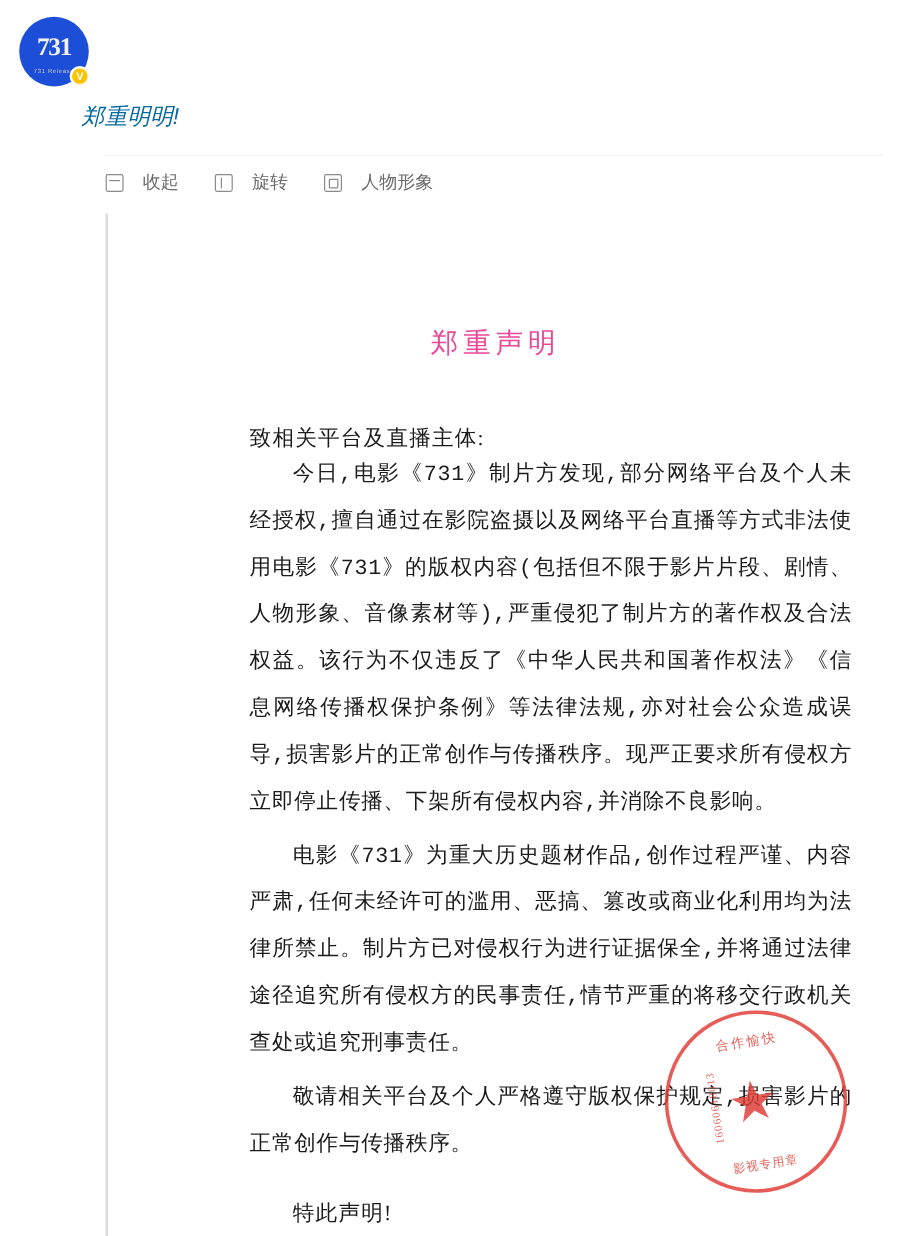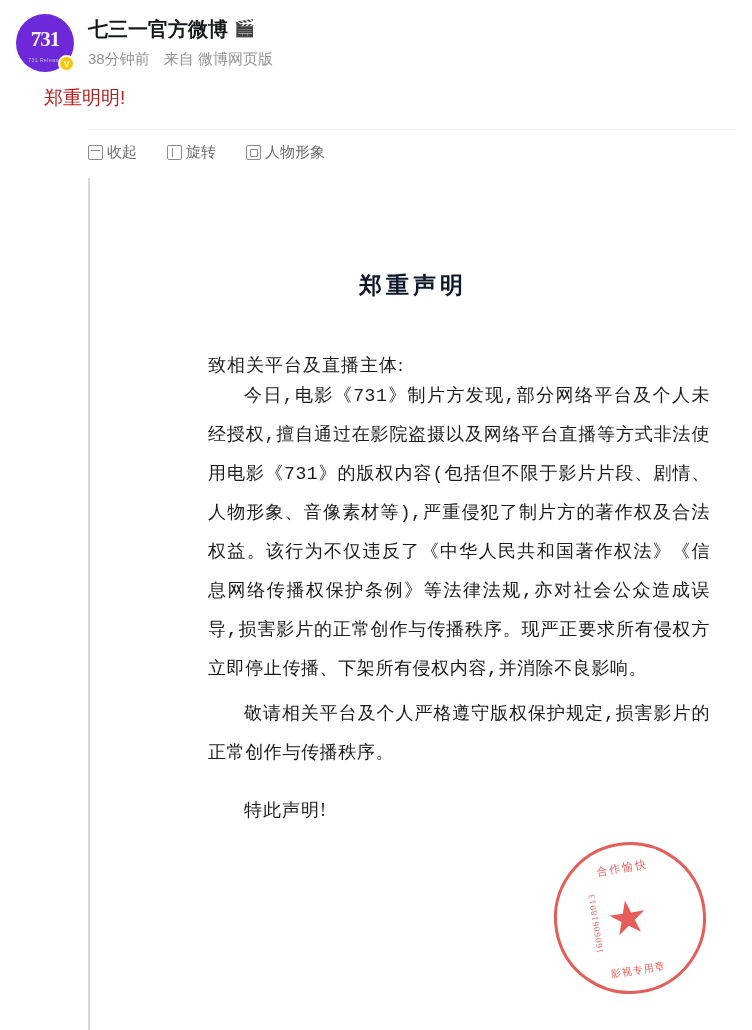--- a/index.html
+++ b/index.html
@@ -27,21 +27,21 @@
     position: relative;
     width: 58px;
     height: 58px;
     flex: 0 0 58px;
     margin-right: 14px;
   }
   .avatar {
     width: 58px;
     height: 58px;
     border-radius: 50%;
-    background: #6d28d9;
+    background: #1d4ed8;
     overflow: hidden;
     position: relative;
     display: block;
   }
   .avatar .logo-text {
     position: absolute;
     left: 0; right: 0;
     top: 13px;
     text-align: center;
     color: #f2f2f2;
@@ -90,39 +90,40 @@
   .meta-row {
     margin-top: 7px;
     font-size: 15px;
     color: #939393;
     line-height: 20px;
   }
   .meta-row .src { margin-left: 10px; }
 
   
   .post-text {
-    padding: 12px 16px 0 44px;
+    padding: 12px 16px 0 68px;
     font-size: 19px;
-    color: #b91c1c;
+    color: #0369a1;
     line-height: 28px;
+    font-style: italic;
   }
 
   
   .action-bar {
     margin: 17px 16px 0 88px;
     border-top: 1px solid #f0f0f0;
     padding-top: 13px;
     display: flex;
     align-items: center;
     gap: 30px;
   }
   .action {
     display: flex;
     align-items: center;
-    gap: 4px;
+    gap: 16px;
     color: #6b6b6b;
     font-size: 15px;
     cursor: pointer;
   }
   .action .ico {
     width: 15px;
     height: 15px;
     display: inline-block;
     position: relative;
   }
@@ -173,23 +174,23 @@
     overflow: hidden;
     font-family: "Liberation Serif", "DejaVu Serif", serif;
     color: #1b1b1b;
   }
   .doc-inner {
     padding: 92px 22px 0 22px;
   }
   .doc-title {
     text-align: center;
     font-size: 23px;
-    font-weight: bold;
+    font-weight: normal;
     letter-spacing: 4px;
-    color: #0f172a;
+    color: #ec4899;
     margin-bottom: 52px;
     font-family: "Liberation Serif", serif;
   }
   .doc-sub {
     font-size: 18px;
     letter-spacing: 1px;
     padding-left: 96px;
   }
   .doc p.body {
     font-size: 18px;
@@ -269,30 +270,20 @@
 <div class="page">
 
   <div class="post-header">
     <div class="avatar-wrap">
       <div class="avatar">
         <div class="logo-text">731</div>
         <div class="logo-sub">731 Release</div>
       </div>
       <div class="verify-badge">V</div>
     </div>
-    <div class="header-texts">
-      <div class="name-row">
-        <span class="username">七三一官方微博</span>
-        <span class="name-emoji">🎬</span>
-      </div>
-      <div class="meta-row">
-        <span>38分钟前</span>
-        <span class="src">来自 微博网页版</span>
-      </div>
-    </div>
   </div>
 
   <div class="post-text">郑重明明!</div>
 
   <div class="action-bar">
     <div class="action">
       <span class="ico ico-collapse"></span>
       <span>收起</span>
     </div>
     <div class="action">
@@ -304,20 +295,21 @@
       <span>人物形象</span>
     </div>
   </div>
 
   <div class="doc-area">
     <div class="doc">
       <div class="doc-inner">
         <div class="doc-title">郑重声明</div>
         <div class="doc-sub">致相关平台及直播主体:</div>
         <p class="body">今日,电影《731》制片方发现,部分网络平台及个人未经授权,擅自通过在影院盗摄以及网络平台直播等方式非法使用电影《731》的版权内容(包括但不限于影片片段、剧情、人物形象、音像素材等),严重侵犯了制片方的著作权及合法权益。该行为不仅违反了《中华人民共和国著作权法》《信息网络传播权保护条例》等法律法规,亦对社会公众造成误导,损害影片的正常创作与传播秩序。现严正要求所有侵权方立即停止传播、下架所有侵权内容,并消除不良影响。</p>
+        <p class="body">电影《731》为重大历史题材作品,创作过程严谨、内容严肃,任何未经许可的滥用、恶搞、篡改或商业化利用均为法律所禁止。制片方已对侵权行为进行证据保全,并将通过法律途径追究所有侵权方的民事责任,情节严重的将移交行政机关查处或追究刑事责任。</p>
         <p class="body">敬请相关平台及个人严格遵守版权保护规定,损害影片的正常创作与传播秩序。</p>
         <p class="plain">特此声明!</p>
 
       </div>
       <div class="seal">
         <div class="arc-top">合作愉快</div>
         <div class="star"></div>
         <div class="code-left">16060618013</div>
         <div class="arc-bottom">影视专用章</div>
       </div>

